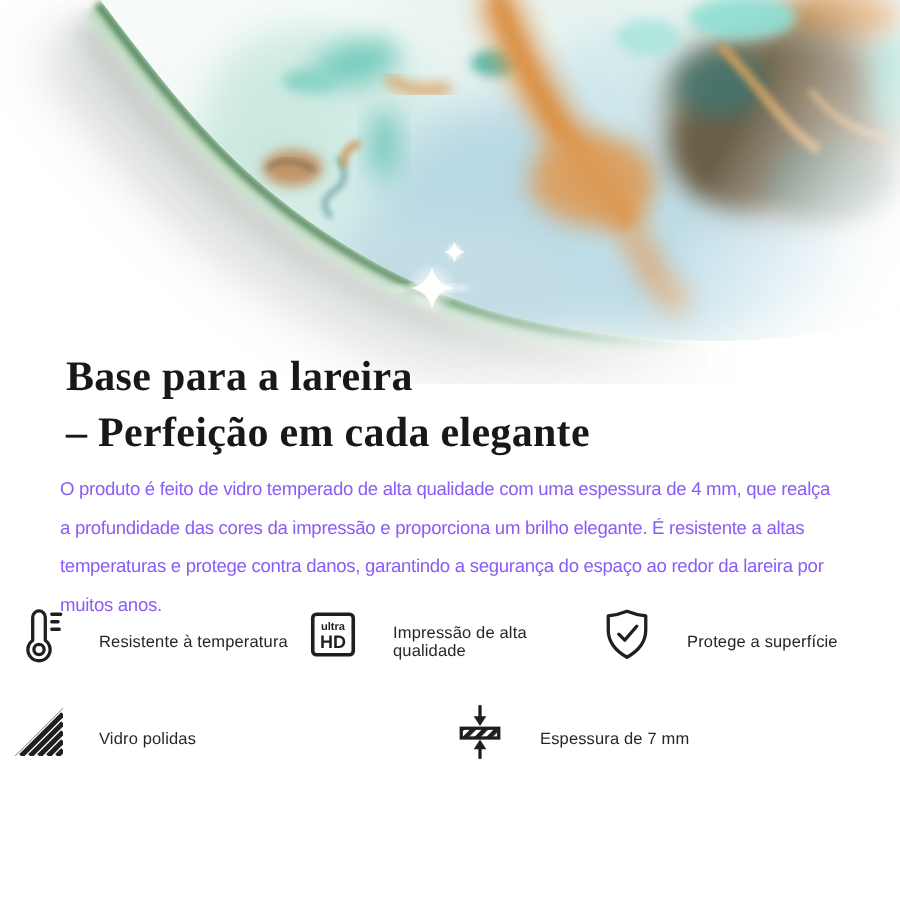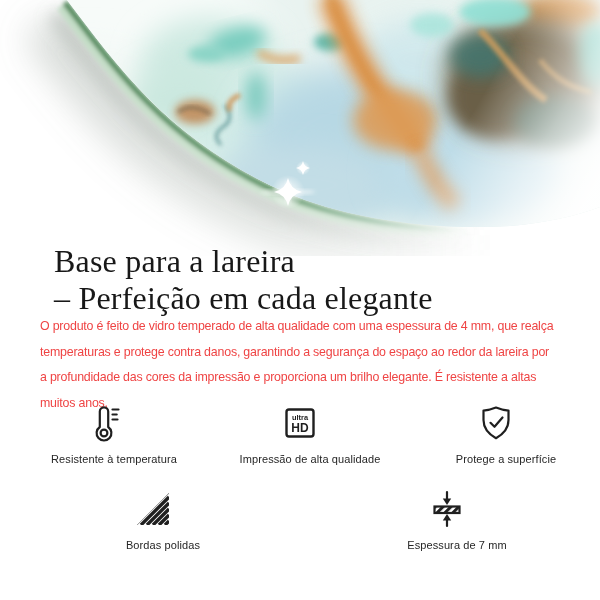--- a/index.html
+++ b/index.html
@@ -3,34 +3,34 @@
 <meta charset="utf-8">
 <style>
   html,body{margin:0;padding:0;}
   body{
     width:600px;height:600px;background:#ffffff;position:relative;overflow:hidden;
     font-family:"Liberation Sans","DejaVu Sans",sans-serif;
     -webkit-font-smoothing:antialiased;
   }
   .hero{position:absolute;top:0;left:0;width:600px;height:256px;}
   .heading{
-    position:absolute;left:40px;top:229px;margin:14px;
+    position:absolute;left:40px;top:229px;margin:4px;
     font-family:"Liberation Serif","DejaVu Serif",serif;
-    font-weight:400;font-size:32px;line-height:37px;color:#181818;letter-spacing:.2px;
+    font-weight:700;font-size:28px;line-height:37px;color:#181818;letter-spacing:.2px;
   }
   .heading span{display:block;}
   .desc{
     position:absolute;left:40px;top:314px;width:540px;
-    font-size:12.4px;line-height:25.7px;color:#ef4444;letter-spacing:-.2px;
+    font-size:12.4px;line-height:25.7px;color:#8b5cf6;letter-spacing:-.2px;
   }
   .desc div{white-space:nowrap;}
   .features{position:absolute;left:0;top:402px;width:600px;}
   .frow{display:flex;padding:0 6px;}
   .frow + .frow{margin-top:23px;}
-  .fcell{flex:1;display:flex;flex-direction:column;align-items:center;}
+  .fcell{flex:1;display:flex;flex-direction:row;align-items:center;}
   .ficon{height:42px;display:flex;align-items:center;justify-content:center;}
   .flabel{margin-top:9px;font-size:11px;color:#262626;letter-spacing:.1px;padding-left:20px;}
   .icon-stroke{stroke:#1f1f1f;fill:none;stroke-width:2.2;stroke-linecap:round;stroke-linejoin:round;}
 </style>
 </head>
 <body>
 
 <div class="hero">
 <svg width="600" height="256" viewBox="0 0 600 256" xmlns="http://www.w3.org/2000/svg">
   <defs>
@@ -142,22 +142,22 @@
 </svg>
 </div>
 
 <h1 class="heading">
   <span>Base para a lareira</span>
   <span>– Perfeição em cada elegante</span>
 </h1>
 
 <div class="desc">
   <div>O produto é feito de vidro temperado de alta qualidade com uma espessura de 4 mm, que realça</div>
+  <div>a profundidade das cores da impressão e proporciona um brilho elegante. É resistente a altas</div>
   <div>temperaturas e protege contra danos, garantindo a segurança do espaço ao redor da lareira por</div>
-  <div>a profundidade das cores da impressão e proporciona um brilho elegante. É resistente a altas</div>
   <div>muitos anos.</div>
 </div>
 
 <div class="features">
   <div class="frow">
 
     <div class="fcell">
       <span class="ficon">
         <svg width="40" height="40" viewBox="0 0 40 40">
           <path class="icon-stroke" d="M15.8,24 L15.8,8.5 A4.2,4.2 0 0 1 24.2,8.5 L24.2,24 A7.4,7.4 0 1 1 15.8,24 Z"></path>
@@ -204,21 +204,21 @@
           <g clip-path="url(#triClip)" stroke="#1f1f1f" stroke-width="3.4">
             <line x1="2" y1="36" x2="36" y2="2"></line>
             <line x1="8" y1="36" x2="36" y2="8"></line>
             <line x1="14" y1="36" x2="36" y2="14"></line>
             <line x1="20" y1="36" x2="36" y2="20"></line>
             <line x1="26" y1="36" x2="36" y2="26"></line>
             <line x1="32" y1="36" x2="36" y2="32"></line>
           </g>
         </svg>
       </span>
-      <span class="flabel">Bordas polidas</span>
+      <span class="flabel">Vidro polidas</span>
     </div>
 
     <div class="fcell">
       <span class="ficon">
         <svg width="40" height="40" viewBox="0 0 40 40">
           <defs>
             <pattern id="hatchBar" patternUnits="userSpaceOnUse" width="5.6" height="5.6" patternTransform="rotate(45)">
               <rect width="5.6" height="5.6" fill="#ffffff"></rect>
               <rect width="3" height="5.6" fill="#1f1f1f"></rect>
             </pattern>

